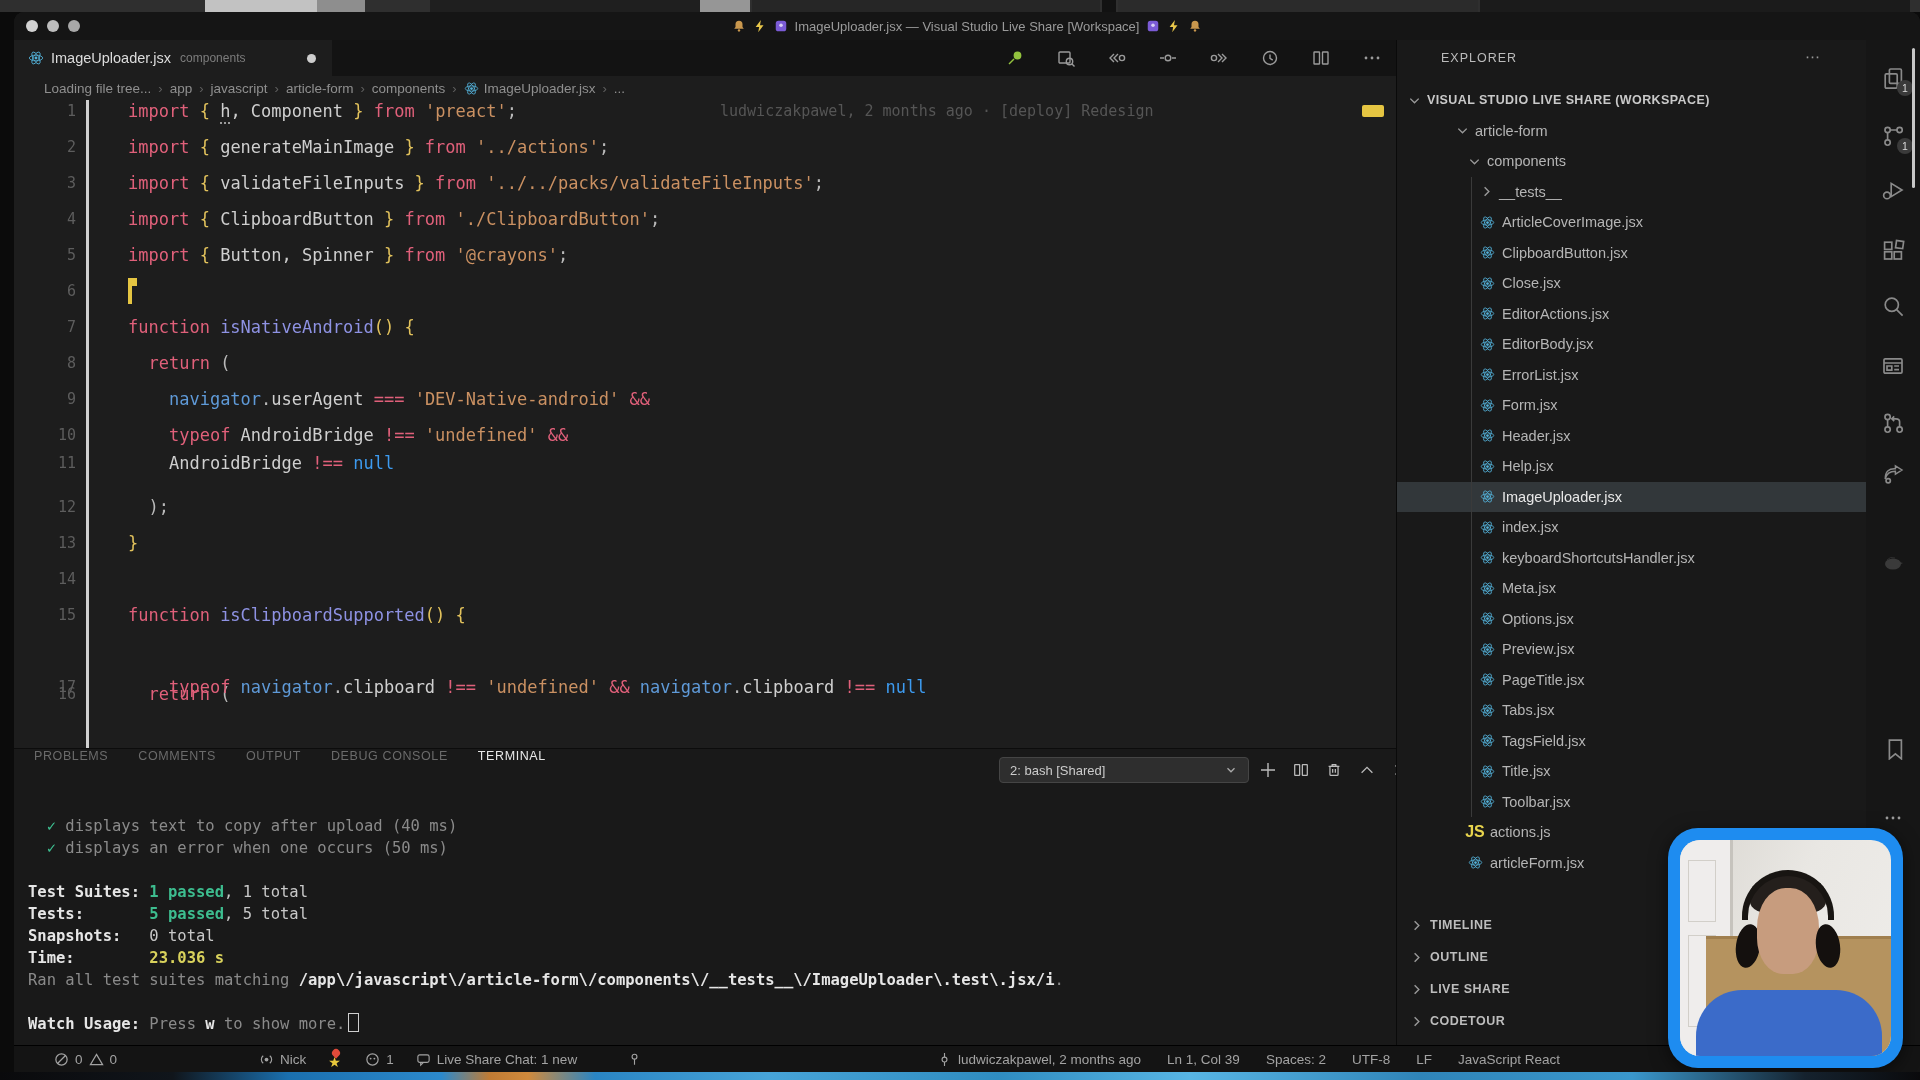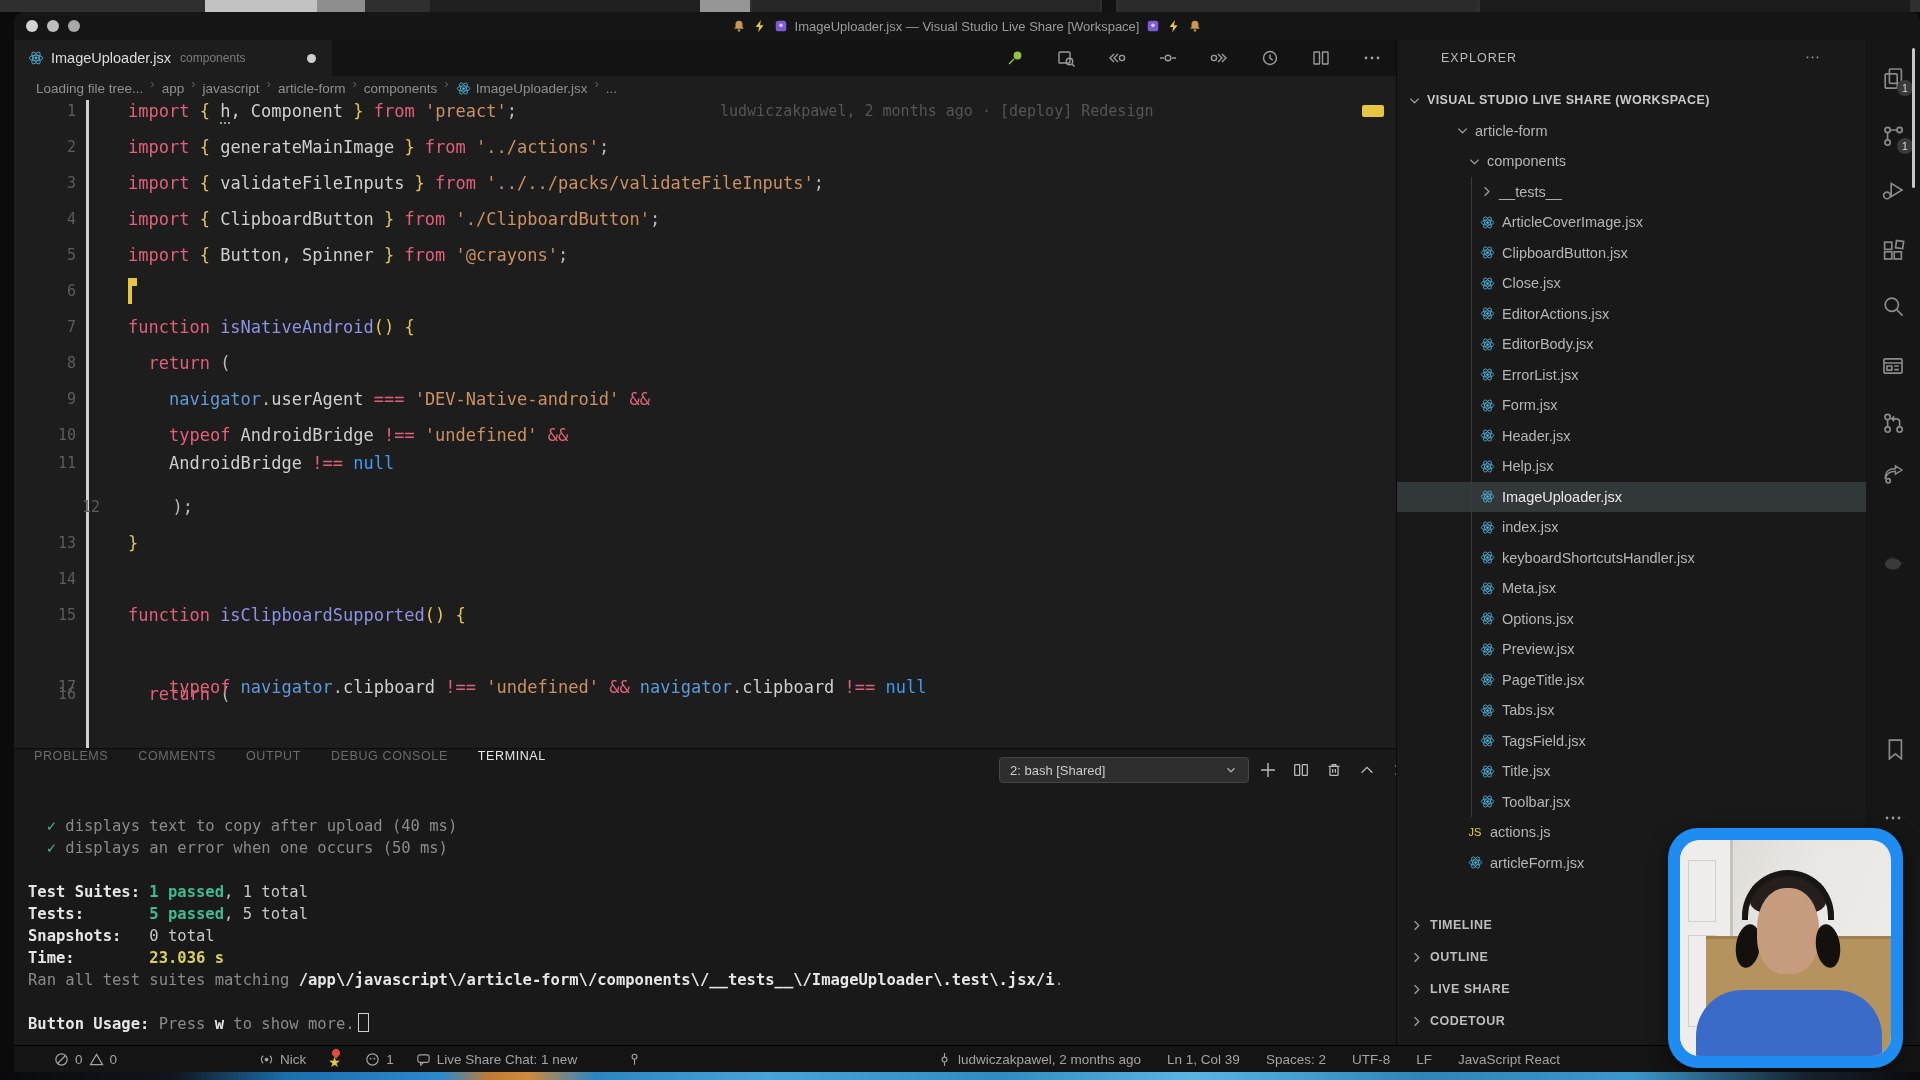--- a/index.html
+++ b/index.html
@@ -22,21 +22,21 @@
   .t-ico{display:inline-flex;width:14px;height:14px;}
   
   .tabbar{position:absolute;left:0;top:28px;width:1382px;height:36px;background:#131313;}
   .tab{position:absolute;left:0;top:0;height:36px;width:318px;background:#1d1d1d;display:flex;align-items:center;padding-left:14px;box-sizing:border-box;}
   .tab .fname{color:#dcdcdc;font-size:14.5px;margin-left:7px;}
   .tab .fdir{color:#7c7c7c;font-size:12px;margin-left:9px;}
   .tab .dot{width:9px;height:9px;border-radius:50%;background:#cdcdcd;margin-left:auto;margin-right:16px;}
   .editor-actions{position:absolute;top:0;right:14px;height:36px;display:flex;align-items:center;gap:31px;}
   .ea{width:20px;height:20px;display:inline-flex;align-items:center;justify-content:center;cursor:pointer;}
   
-  .breadcrumbs{position:absolute;left:4px;top:64px;width:1382px;height:24px;background:#1d1d1d;display:flex;
+  .breadcrumbs{position:absolute;left:12px;top:64px;width:1382px;height:24px;background:#1d1d1d;display:flex;align-items:center;
     padding-left:18px;font-size:13.5px;color:#8f8f8f;gap:7px;white-space:nowrap;}
   .breadcrumbs .sep{color:#5f5f5f;font-size:13px;}
   .breadcrumbs .crumb{display:inline-flex;align-items:center;gap:5px;}
   
   #editor{position:absolute;left:0;top:88px;width:1382px;height:648px;background:#1d1d1d;}
   .gutter-line{position:absolute;left:72px;top:0;width:2.5px;height:648px;background:#dfdfdf;opacity:.92;}
   .code-line{position:absolute;left:0;width:100%;height:36px;line-height:36px;
     font-family:"DejaVu Sans Mono",monospace;font-size:17px;white-space:pre;}
   .code-line .ln{position:absolute;left:18px;width:44px;text-align:right;color:#5d5d5d;font-size:15px;}
   .code-line .code{position:absolute;left:114px;}
@@ -78,21 +78,21 @@
     font-size:12.5px;letter-spacing:1px;}
   .sb-header-more{position:absolute;right:46px;top:8px;color:#9a9a9a;font-size:15px;cursor:pointer;}
   #tree{position:absolute;left:0;top:45px;width:100%;}
   .trow{height:30.5px;display:flex;align-items:center;color:#b5b5b5;font-size:14.5px;cursor:pointer;box-sizing:border-box;white-space:nowrap;}
   .trow.selected{background:#32373a;color:#e8e8e8;}
   .trow .chev{width:16px;display:inline-flex;margin-right:4px;flex:none;}
   .trow .ficon{width:16px;display:inline-flex;margin-right:7px;flex:none;justify-content:center;}
   .trow.root{color:#c9c9c9;font-weight:700;font-size:12.5px;letter-spacing:.4px;}
   .d0{padding-left:10px;} .d1{padding-left:58px;} .d2{padding-left:70px;} .d3{padding-left:82px;}
   .guide{position:absolute;left:74px;width:1px;background:#3a3a3a;}
-  .jsbadge{color:#e8d44d;font-weight:400;font-size:11px;font-family:"Liberation Sans",sans-serif;}
+  .jsbadge{color:#e8d44d;font-weight:700;font-size:16px;font-family:"Liberation Sans",sans-serif;}
   #sections{position:absolute;left:0;top:869px;width:100%;}
   .sect{height:32px;display:flex;align-items:center;color:#bdbdbd;font-weight:700;font-size:12.5px;letter-spacing:.5px;
     padding-left:12px;cursor:pointer;gap:6px;}
   .sidebar-scroll{position:absolute;left:1898px;top:36px;width:3px;height:140px;background:#e6e6e6;opacity:.85;border-radius:2px;}
   
   #activitybar{position:absolute;left:1852px;top:28px;width:54px;height:1005px;background:#161616;}
   .act{position:absolute;left:14px;width:26px;height:26px;display:inline-flex;align-items:center;justify-content:center;cursor:pointer;}
   .act .badge{position:absolute;right:-7px;bottom:-5px;min-width:16px;height:16px;border-radius:9px;background:#3a3a3a;
     color:#dadada;font-size:10.5px;display:flex;align-items:center;justify-content:center;padding:0 3px;box-sizing:border-box;}
   
@@ -290,21 +290,21 @@
         <div class="code-line" style="top: 29px;"><span class="ln">2</span><span class="code"><span class="kw">import </span><span class="br">{ </span><span class="id">generateMainImage </span><span class="br">} </span><span class="kw">from </span><span class="str">'../actions'</span><span class="pu">;</span></span></div>
         <div class="code-line" style="top: 65px;"><span class="ln">3</span><span class="code"><span class="kw">import </span><span class="br">{ </span><span class="id">validateFileInputs </span><span class="br">} </span><span class="kw">from </span><span class="str">'../../packs/validateFileInputs'</span><span class="pu">;</span></span></div>
         <div class="code-line" style="top: 101px;"><span class="ln">4</span><span class="code"><span class="kw">import </span><span class="br">{ </span><span class="id">ClipboardButton </span><span class="br">} </span><span class="kw">from </span><span class="str">'./ClipboardButton'</span><span class="pu">;</span></span></div>
         <div class="code-line" style="top: 137px;"><span class="ln">5</span><span class="code"><span class="kw">import </span><span class="br">{ </span><span class="id">Button, Spinner </span><span class="br">} </span><span class="kw">from </span><span class="str">'@crayons'</span><span class="pu">;</span></span></div>
         <div class="code-line" style="top: 173px;"><span class="ln">6</span><span class="code"></span><span class="cursor-flag"></span></div>
         <div class="code-line" style="top: 209px;"><span class="ln">7</span><span class="code"><span class="kw">function </span><span class="fn">isNativeAndroid</span><span class="br">()</span><span class="pu"> </span><span class="br">{</span></span></div>
         <div class="code-line" style="top: 245px;"><span class="ln">8</span><span class="code"><span class="pu">  </span><span class="kw">return </span><span class="pu">(</span></span></div>
         <div class="code-line" style="top: 281px;"><span class="ln">9</span><span class="code"><span class="pu">    </span><span class="ob">navigator</span><span class="pu">.</span><span class="id">userAgent </span><span class="op">=== </span><span class="str">'DEV-Native-android'</span><span class="pu"> </span><span class="op">&amp;&amp;</span></span></div>
         <div class="code-line" style="top: 317px;"><span class="ln">10</span><span class="code"><span class="pu">    </span><span class="kw">typeof </span><span class="id">AndroidBridge </span><span class="op">!== </span><span class="str">'undefined'</span><span class="pu"> </span><span class="op">&amp;&amp;</span></span></div>
         <div class="code-line" style="top: 337px; margin-top: 8px;"><span class="ln">11</span><span class="code"><span class="pu">    </span><span class="id">AndroidBridge </span><span class="op">!== </span><span class="cn">null</span></span></div>
-        <div class="code-line" style="top: 389px; margin-left: 24px;"><span class="ln">12</span><span class="code"><span class="pu">  );</span></span></div>
+        <div class="code-line" style="top: 389px;"><span class="ln">12</span><span class="code"><span class="pu">  );</span></span></div>
         <div class="code-line" style="top: 425px;"><span class="ln">13</span><span class="code"><span class="br">}</span></span></div>
         <div class="code-line" style="top: 461px;"><span class="ln">14</span><span class="code"></span></div>
         <div class="code-line" style="top: 497px;"><span class="ln">15</span><span class="code"><span class="kw">function </span><span class="fn">isClipboardSupported</span><span class="br">()</span><span class="pu"> </span><span class="br">{</span></span></div>
         <div class="code-line" style="top: 548px; margin-top: 28px;"><span class="ln">16</span><span class="code"><span class="pu">  </span><span class="kw">return </span><span class="pu">(</span></span></div>
         <div class="code-line" style="top: 569px;"><span class="ln">17</span><span class="code"><span class="pu">    </span><span class="kw">typeof </span><span class="ob">navigator</span><span class="pu">.</span><span class="id">clipboard </span><span class="op">!== </span><span class="str">'undefined'</span><span class="pu"> </span><span class="op">&amp;&amp; </span><span class="ob">navigator</span><span class="pu">.</span><span class="id">clipboard </span><span class="op">!== </span><span class="cn">null</span></span></div>
       </div>
 
     <div id="panel">
       <div class="panel-tabs" id="panel-tabs">
           <span class="panel-tab">PROBLEMS</span>
@@ -354,21 +354,21 @@
       <div id="term">
           <div class="term-line"><span class="dim">  </span><span class="chk">✓</span><span class="dim"> displays text to copy after upload (40 ms)</span></div>
           <div class="term-line"><span class="dim">  </span><span class="chk">✓</span><span class="dim"> displays an error when one occurs (50 ms)</span></div>
           <div class="term-line"></div>
           <div class="term-line"><span class="wb">Test Suites: </span><span class="gb">1 passed</span><span class="wn">, 1 total</span></div>
           <div class="term-line"><span class="wb">Tests:       </span><span class="gb">5 passed</span><span class="wn">, 5 total</span></div>
           <div class="term-line"><span class="wb">Snapshots:   </span><span class="wn">0 total</span></div>
           <div class="term-line"><span class="wb">Time:        </span><span class="yb">23.036 s</span></div>
           <div class="term-line"><span class="dim">Ran all test suites matching </span><span class="wb">/app\/javascript\/article-form\/components\/__tests__\/ImageUploader\.test\.jsx/i</span><span class="dim">.</span></div>
           <div class="term-line"></div>
-          <div class="term-line"><span class="wb">Button Usage: </span><span class="dim">Press </span><span class="wb">w</span><span class="dim"> to show more.</span><span class="term-cursor"></span></div>
+          <div class="term-line"><span class="wb">Watch Usage: </span><span class="dim">Press </span><span class="wb">w</span><span class="dim"> to show more.</span><span class="term-cursor"></span></div>
         </div>
     </div>
 
     <div id="statusbar">
       <div class="sb-left">
         <span class="sb-item">
           <span class="sb-ico">
               <svg viewBox="0 0 16 16" width="15" height="15">
                 <circle cx="8" cy="8" r="6" fill="none" stroke="#a3a3a3" stroke-width="1.3"></circle>
                 <line x1="4" y1="12" x2="12" y2="4" stroke="#a3a3a3" stroke-width="1.3"></line>

